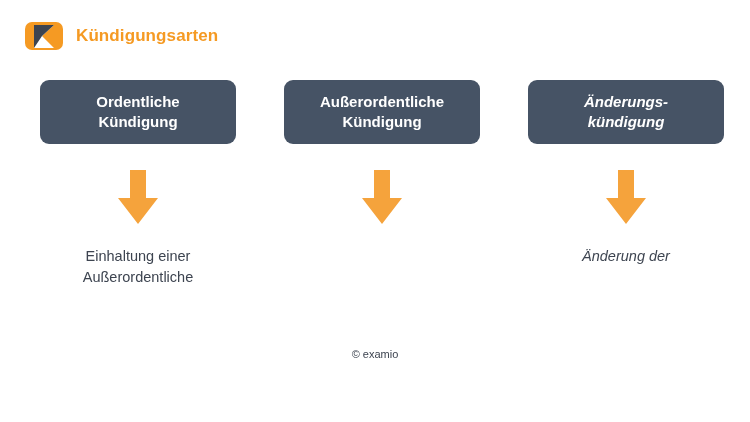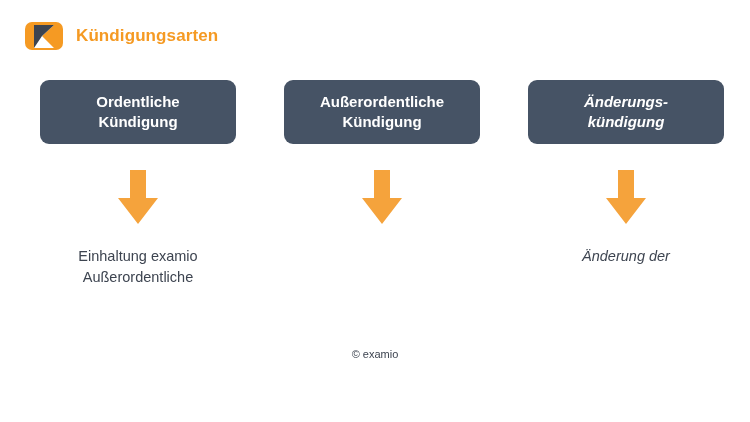--- a/index.html
+++ b/index.html
@@ -139,21 +139,21 @@
         </span>
       </div>
       <div class="arrow-wrap">
         <span class="arrow">
           <svg width="44" height="56" viewBox="0 0 44 56" aria-hidden="true">
             <polygon points="14,0 30,0 30,28 42,28 22,54 2,28 14,28" fill="#f5a33c"></polygon>
           </svg>
         </span>
       </div>
       <div class="caption">
-        <span>Einhaltung examio</span><br>
+        <span>Einhaltung einer</span><br>
         <span>Außerordentliche</span>
       </div>
     </div>
 
     <div class="col col-2">
       <div class="card card-wide">
         <span>
           <span>Außerordentliche</span><br>
           <span>Kündigung</span>
         </span>

